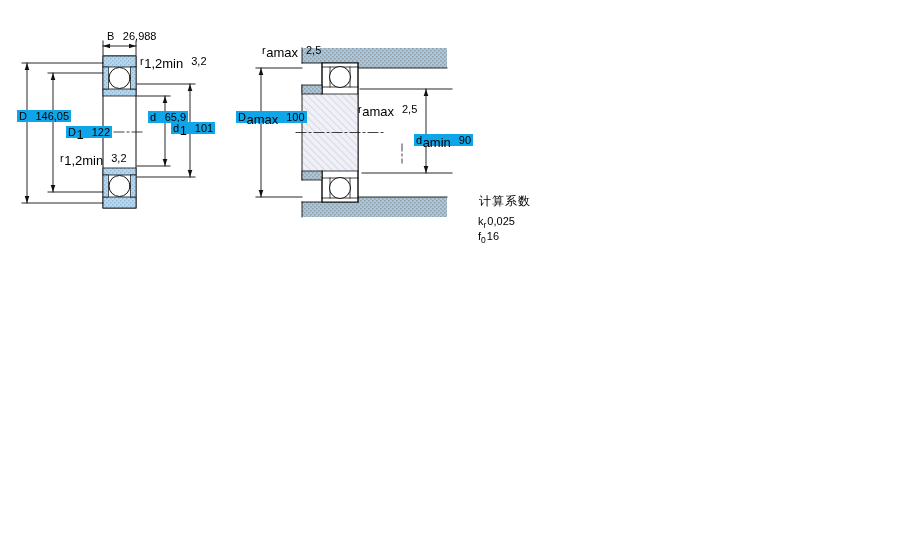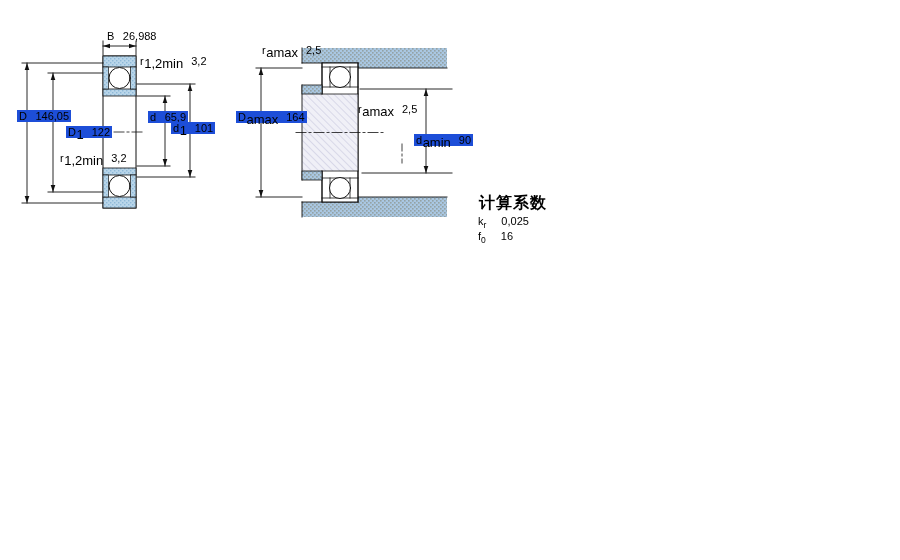--- a/index.html
+++ b/index.html
@@ -6,25 +6,25 @@
   #stage{
     position:relative;width:717px;height:560px;background:#ffffff;overflow:hidden;
     font-family:"Liberation Sans","DejaVu Sans",sans-serif;color:#000;
   }
   #drawing{position:absolute;left:0;top:0;}
   .dim{
     position:absolute;white-space:nowrap;font-size:11px;line-height:12px;color:#000;
   }
   .dim .sub{font-size:13px;position:relative;top:3px;margin-left:0.5px;}
   .dim .val{margin-left:8px;}
-  .dim.bg{background:#1d4ed8;padding:0 2px;}
-  .calc-title{position:absolute;font-size:16px;font-weight:bold;letter-spacing:1px;}
+  .dim.bg{background:#0ea5e9;padding:0 2px;}
+  .calc-title{position:absolute;font-size:12px;font-weight:normal;letter-spacing:1px;}
   .calc-row{position:absolute;font-size:11px;}
   .calc-row .sub{font-size:8.5px;position:relative;top:3px;}
-  .calc-row .val{margin-left:15px;}
+  .calc-row .val{margin-left:1px;}
 </style>
 </head>
 <body>
 
 <div id="stage">
 
   <svg id="drawing" width="900" height="560" viewBox="0 0 900 560">
     <defs>
       <pattern id="ringdots" width="4" height="4" patternUnits="userSpaceOnUse">
         <rect width="4" height="4" fill="#b9d6ea"></rect>
@@ -184,21 +184,21 @@
     <span class="sym">d</span><span class="sub"></span><span class="val">65,9</span>
   </div>
   <div class="dim bg" style="left:171px;top:122px">
     <span class="sym">d</span><span class="sub">1</span><span class="val">101</span>
   </div>
 
   <div class="dim" style="left:262px;top:44px">
     <span class="sym">r</span><span class="sub">amax</span><span class="val">2,5</span>
   </div>
   <div class="dim bg" style="left:236px;top:111px">
-    <span class="sym">D</span><span class="sub">amax</span><span class="val">164</span>
+    <span class="sym">D</span><span class="sub">amax</span><span class="val">100</span>
   </div>
   <div class="dim" style="left:358px;top:103px">
     <span class="sym">r</span><span class="sub">amax</span><span class="val">2,5</span>
   </div>
   <div class="dim bg" style="left:414px;top:134px">
     <span class="sym">d</span><span class="sub">amin</span><span class="val">90</span>
   </div>
 
   <div class="calc-title" style="left:479px;top:193px">计算系数</div>
   <div class="calc-row" style="left:478px;top:215px">

